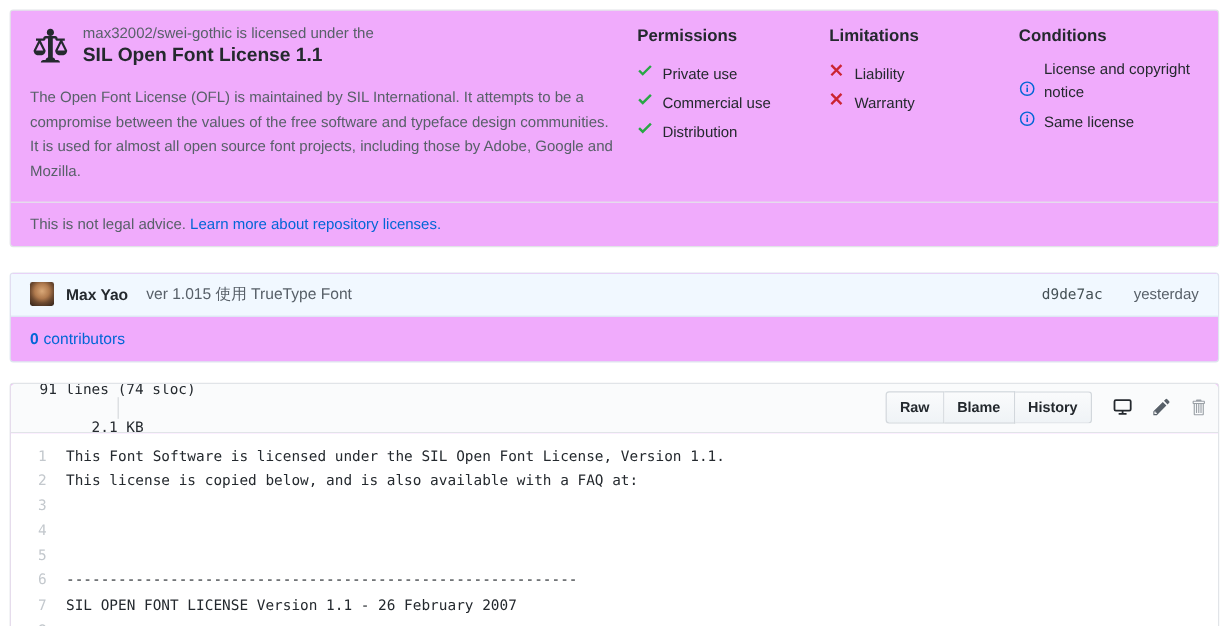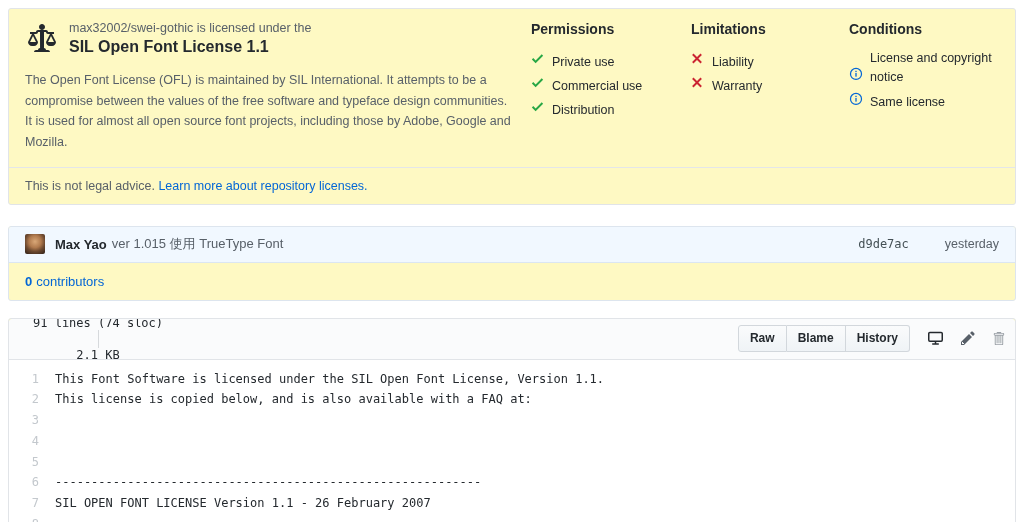--- a/index.html
+++ b/index.html
@@ -1,19 +1,19 @@
 <!DOCTYPE html>
 <html><head>
 <meta charset="utf-8">
 <style>
   * { margin:0; padding:0; box-sizing:border-box; }
   html,body { width:1024px; height:522px; overflow:hidden; background:#fff;
     font-family:"Liberation Sans","DejaVu Sans",sans-serif; color:#24292e; }
   .page { padding:8px; }
-  .box { border:1px solid #e1e4e8; border-radius:3px; background:#fef9c3; }
+  .box { border:1px solid #e1e4e8; border-radius:3px; background:#f0abfc; }
 
   
   .license-box { margin-bottom:21px; }
   .license-main { display:flex; padding:10px 16px 14px 16px; }
   .license-left { width:506px; flex:0 0 506px; }
   .license-head { display:flex; align-items:flex-start; }
   .law-icon { width:30px; margin:3px 12px 0 2px; color:#24292e; flex:0 0 auto; }
   .repo-line { font-size:12.5px; color:#586069; line-height:1.45; }
   .license-name { font-size:16px; font-weight:700; color:#24292e; line-height:1.3; }
   .license-desc { margin-top:12px; font-size:12.5px; color:#586069; line-height:1.65; max-width:492px; }
@@ -26,24 +26,24 @@
   .col-2 .col-item { line-height:1.55; }
   .license-footer { border-top:1px solid #e4e6e9; padding:11px 16px; font-size:12.5px; color:#586069; }
   a.link { color:#0366d6; text-decoration:none; cursor:pointer; }
 
   
   .commit-box { margin-bottom:17px; border-color:#dde5ee; overflow:hidden; }
   .commit-bar { background:#f1f8ff; border-bottom:1px solid #dbe6f2; height:36px;
     display:flex; align-items:center; padding:0 16px; font-size:13px; }
   .avatar { width:20px; height:20px; border-radius:2px; margin-right:10px; flex:0 0 auto;
     background:radial-gradient(circle at 50% 38%, #d9a878 0%, #b07a4e 38%, #6e4a30 62%, #2e2018 100%); }
-  .commit-author { font-weight:700; color:#24292e; margin-right:5px; }
+  .commit-author { font-weight:700; color:#24292e; margin-right:15px; }
   .commit-msg { color:#586069; }
   .commit-right { margin-left:auto; display:flex; align-items:center; }
-  .commit-sha { font-family:"DejaVu Sans Mono","Liberation Mono",monospace; font-size:12px; color:#445055; margin-right:36px; }
+  .commit-sha { font-family:"DejaVu Sans Mono","Liberation Mono",monospace; font-size:12px; color:#445055; margin-right:26px; }
   .commit-time { font-size:12.5px; color:#586069; }
   .contrib-row { height:37px; display:flex; align-items:center; padding:0 16px; font-size:13px; }
   .contrib-count { font-weight:700; margin-right:4px; }
 
   
   .file-box { height:216px; overflow:hidden; }
   .file-header { background:#fafbfc; border-bottom:1px solid #e1e4e8; height:41px;
     display:flex; align-items:center; padding:0 10px 0 24px; border-radius:3px 3px 0 0; }
   .file-info { font-family:"DejaVu Sans Mono","Liberation Mono",monospace; font-size:12px; color:#24292e;
     display:flex; align-items:center;flex-direction:column; }

